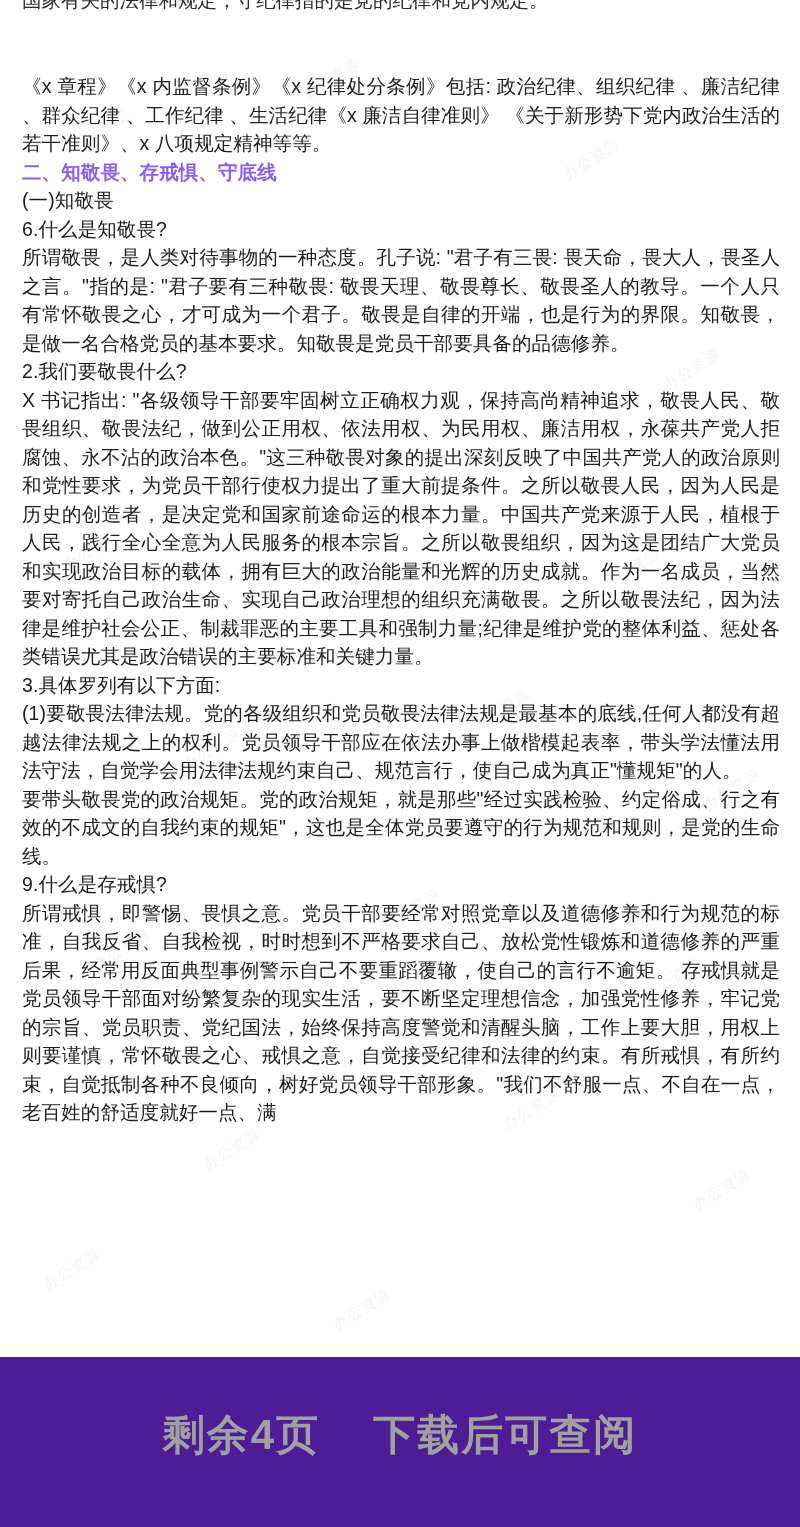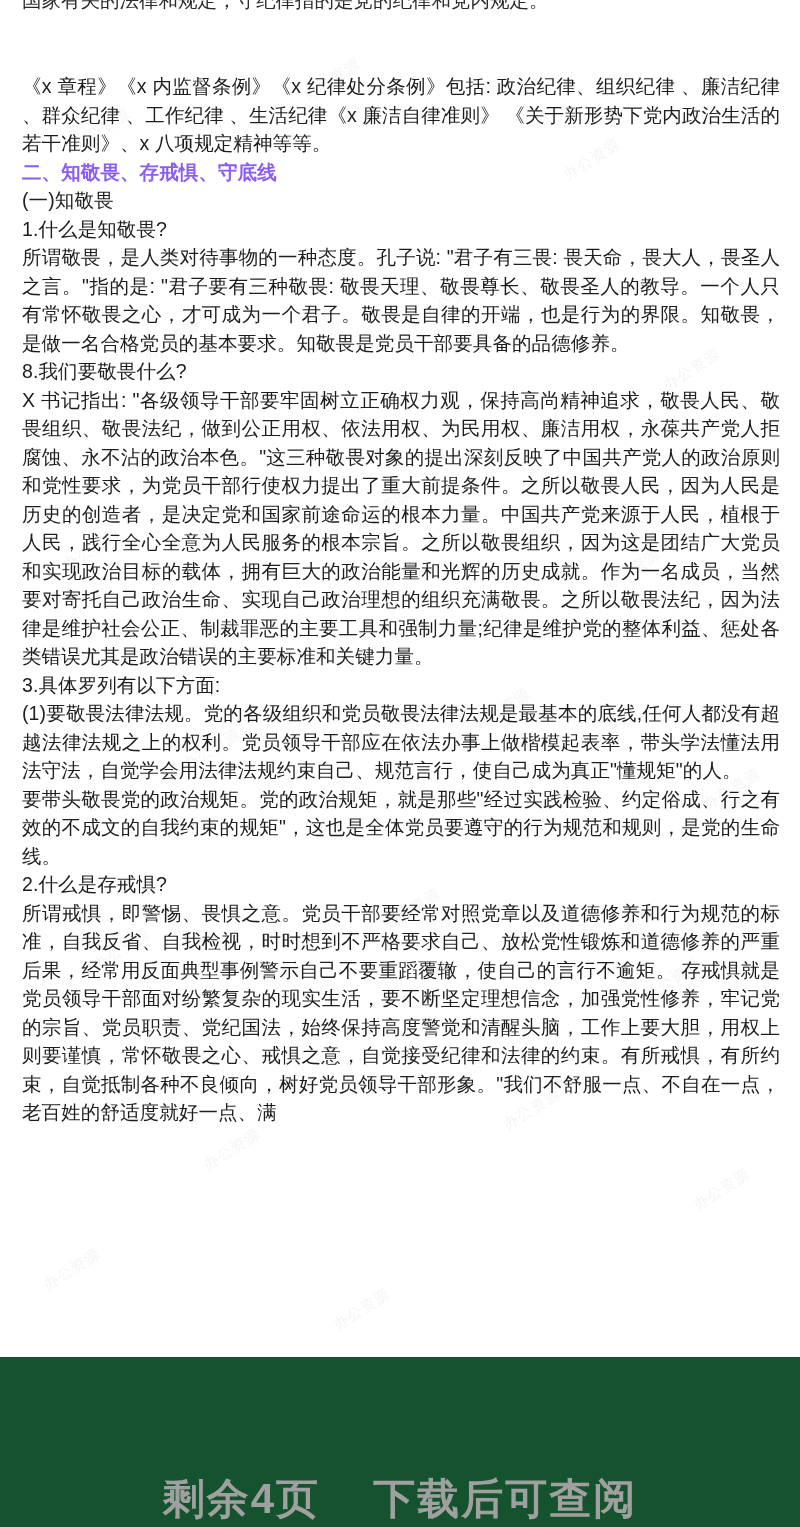--- a/index.html
+++ b/index.html
@@ -73,23 +73,23 @@
 
   
   #footer-banner {
     position: absolute;
     left: 0;
     right: 0;
     bottom: 0;
     height: 170px;
     z-index: 2;
     display: flex;
-    align-items: flex-end;
+    align-items: center;
     justify-content: center;
-    background: #14532d;
+    background: #4c1d95;
   }
   #footer-banner .banner-text {
     font-size: 42px;
     font-weight: bold;
     color: #a0a0a0;
     letter-spacing: 2px;
     font-family: "Liberation Sans", "DejaVu Sans", sans-serif;
     margin-top: -14px;
   }
   #footer-banner .banner-gap { display: inline-block; width: 26px; }
@@ -125,28 +125,28 @@
   <div class="clipped-top">
     <span class="ct-inner">国家有关的法律和规定，守纪律指的是党的纪律和党内规定。</span>
   </div>
 
 
   <div class="gap-lg"></div>
 
   <p class="line">《x 章程》《x 内监督条例》《x 纪律处分条例》包括: 政治纪律、组织纪律 、廉洁纪律 、群众纪律 、工作纪律 、生活纪律《x 廉洁自律准则》 《关于新形势下党内政治生活的若干准则》、x 八项规定精神等等。</p>
   <p class="line bold">二、知敬畏、存戒惧、守底线</p>
   <p class="line">(一)知敬畏</p>
-  <p class="line">1.什么是知敬畏?</p>
+  <p class="line">6.什么是知敬畏?</p>
   <p class="line">所谓敬畏，是人类对待事物的一种态度。孔子说: "君子有三畏: 畏天命，畏大人，畏圣人之言。"指的是: "君子要有三种敬畏: 敬畏天理、敬畏尊长、敬畏圣人的教导。一个人只有常怀敬畏之心，才可成为一个君子。敬畏是自律的开端，也是行为的界限。知敬畏，是做一名合格党员的基本要求。知敬畏是党员干部要具备的品德修养。</p>
-  <p class="line">8.我们要敬畏什么?</p>
+  <p class="line">2.我们要敬畏什么?</p>
   <p class="line">X 书记指出: "各级领导干部要牢固树立正确权力观，保持高尚精神追求，敬畏人民、敬畏组织、敬畏法纪，做到公正用权、依法用权、为民用权、廉洁用权，永葆共产党人拒腐蚀、永不沾的政治本色。"这三种敬畏对象的提出深刻反映了中国共产党人的政治原则和党性要求，为党员干部行使权力提出了重大前提条件。之所以敬畏人民，因为人民是历史的创造者，是决定党和国家前途命运的根本力量。中国共产党来源于人民，植根于人民，践行全心全意为人民服务的根本宗旨。之所以敬畏组织，因为这是团结广大党员和实现政治目标的载体，拥有巨大的政治能量和光辉的历史成就。作为一名成员，当然要对寄托自己政治生命、实现自己政治理想的组织充满敬畏。之所以敬畏法纪，因为法律是维护社会公正、制裁罪恶的主要工具和强制力量;纪律是维护党的整体利益、惩处各类错误尤其是政治错误的主要标准和关键力量。</p>
   <p class="line">3.具体罗列有以下方面:</p>
   <p class="line">(1)要敬畏法律法规。党的各级组织和党员敬畏法律法规是最基本的底线,任何人都没有超越法律法规之上的权利。党员领导干部应在依法办事上做楷模起表率，带头学法懂法用法守法，自觉学会用法律法规约束自己、规范言行，使自己成为真正"懂规矩"的人。</p>
   <p class="line">要带头敬畏党的政治规矩。党的政治规矩，就是那些"经过实践检验、约定俗成、行之有效的不成文的自我约束的规矩"，这也是全体党员要遵守的行为规范和规则，是党的生命线。</p>
-  <p class="line">2.什么是存戒惧?</p>
+  <p class="line">9.什么是存戒惧?</p>
   <p class="line">所谓戒惧，即警惕、畏惧之意。党员干部要经常对照党章以及道德修养和行为规范的标准，自我反省、自我检视，时时想到不严格要求自己、放松党性锻炼和道德修养的严重后果，经常用反面典型事例警示自己不要重蹈覆辙，使自己的言行不逾矩。 存戒惧就是党员领导干部面对纷繁复杂的现实生活，要不断坚定理想信念，加强党性修养，牢记党的宗旨、党员职责、党纪国法，始终保持高度警觉和清醒头脑，工作上要大胆，用权上则要谨慎，常怀敬畏之心、戒惧之意，自觉接受纪律和法律的约束。有所戒惧，有所约束，自觉抵制各种不良倾向，树好党员领导干部形象。"我们不舒服一点、不自在一点，老百姓的舒适度就好一点、满</p>
 
 </div>
 
 <div id="footer-banner">
   <div class="banner-text">
     <span>剩余4页</span>
     <span class="banner-gap"></span>
     <span>下载后可查阅</span>
   </div>

